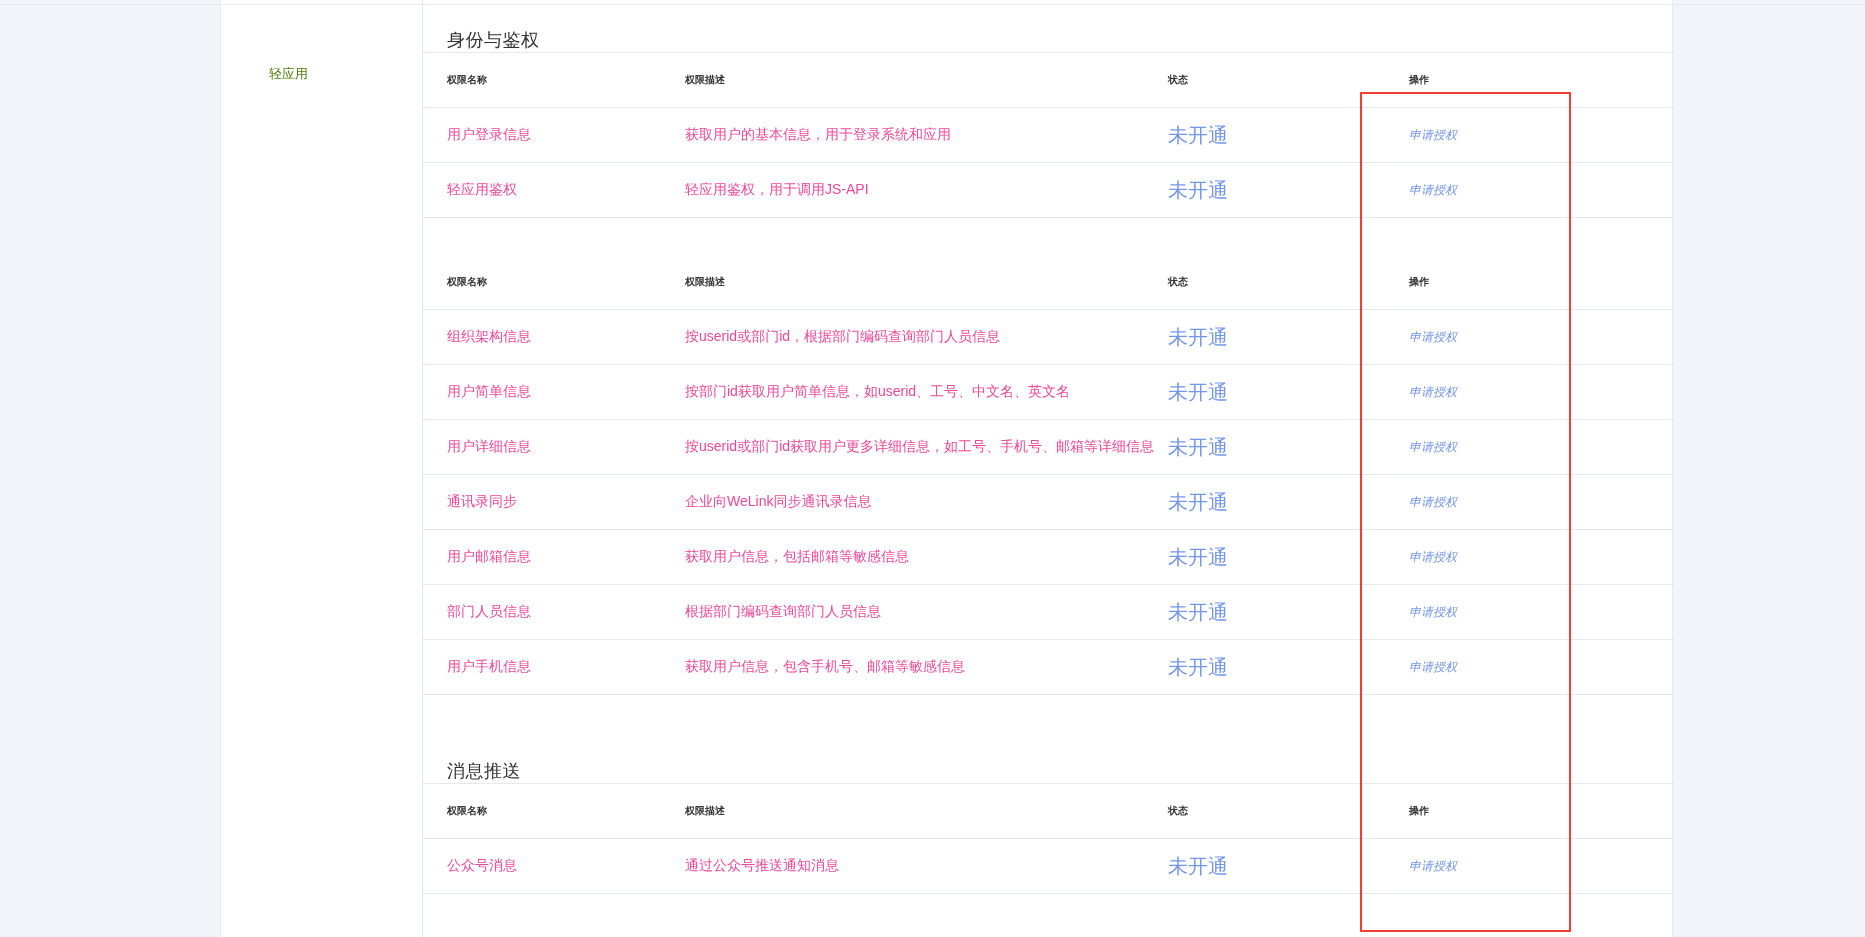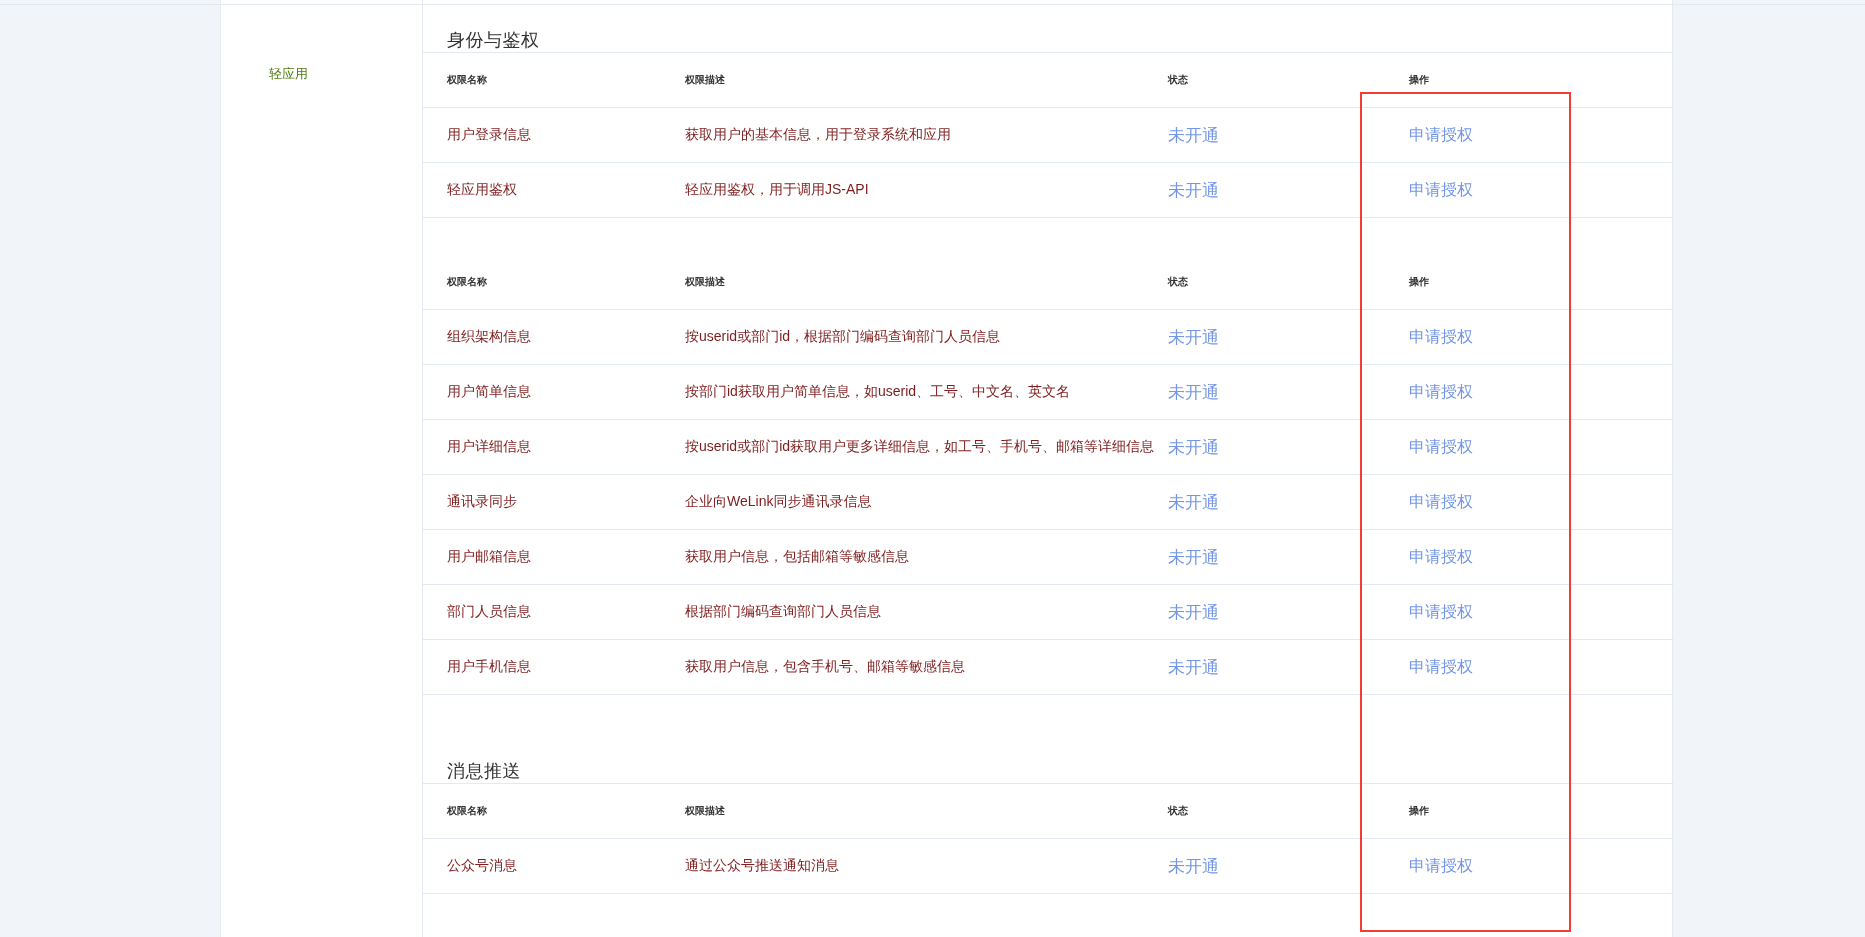--- a/index.html
+++ b/index.html
@@ -63,25 +63,25 @@
     align-items:center;
     height:55px;
     border-bottom:1px solid var(--line, #e3e9f0);
     box-sizing:border-box;
   }
   .cell { white-space:nowrap; overflow:visible; }
   .c-name  { padding-left:24px; }
   .thead .cell {
     font-weight:700; color:#333333; font-size:10px;
   }
-  .trow .c-name, .trow .c-desc { color:#7f1d1d; font-size:14px; }
-  .c-status { color: var(--blue, #7496e8); font-size:17px; }
+  .trow .c-name, .trow .c-desc { color:#ec4899; font-size:14px; }
+  .c-status { color: var(--blue, #7496e8); font-size:20px; }
   .auth-link {
-    color: var(--blue, #7496e8); font-size:16px;
-    text-decoration:none; cursor:pointer;
+    color: var(--blue, #7496e8); font-size:12px;
+    text-decoration:none; cursor:pointer;font-style:italic;
   }
 
   .highlight-box {
     position:absolute; left:1360px; top:92px;
     width:211px; height:840px;
     border:2px solid var(--red, #f23d35);
     box-sizing:border-box;
     pointer-events:none;
     z-index:5;
   }

